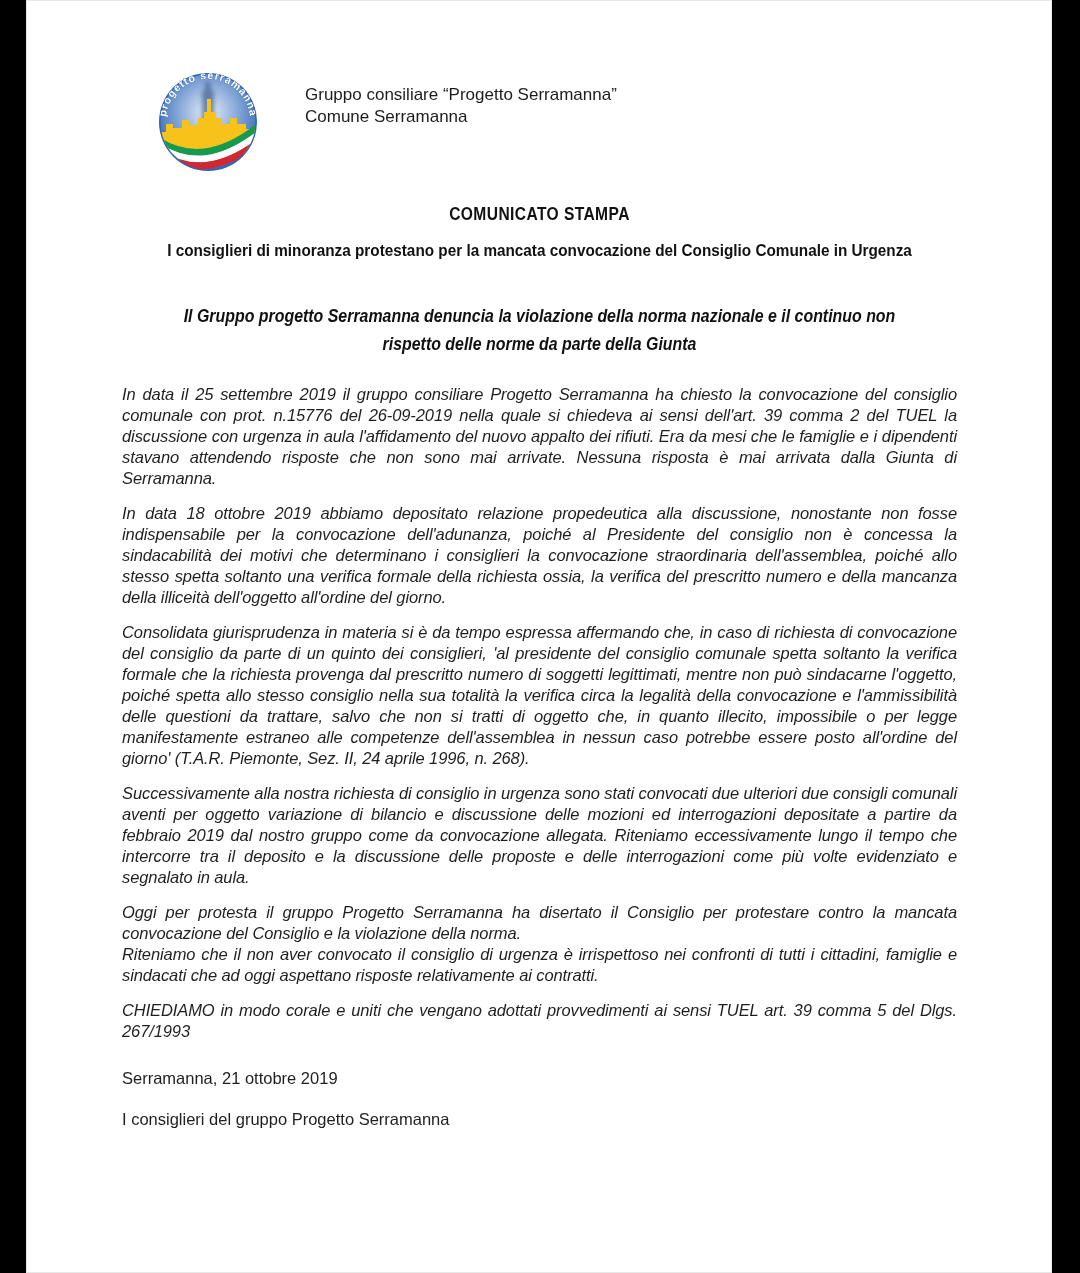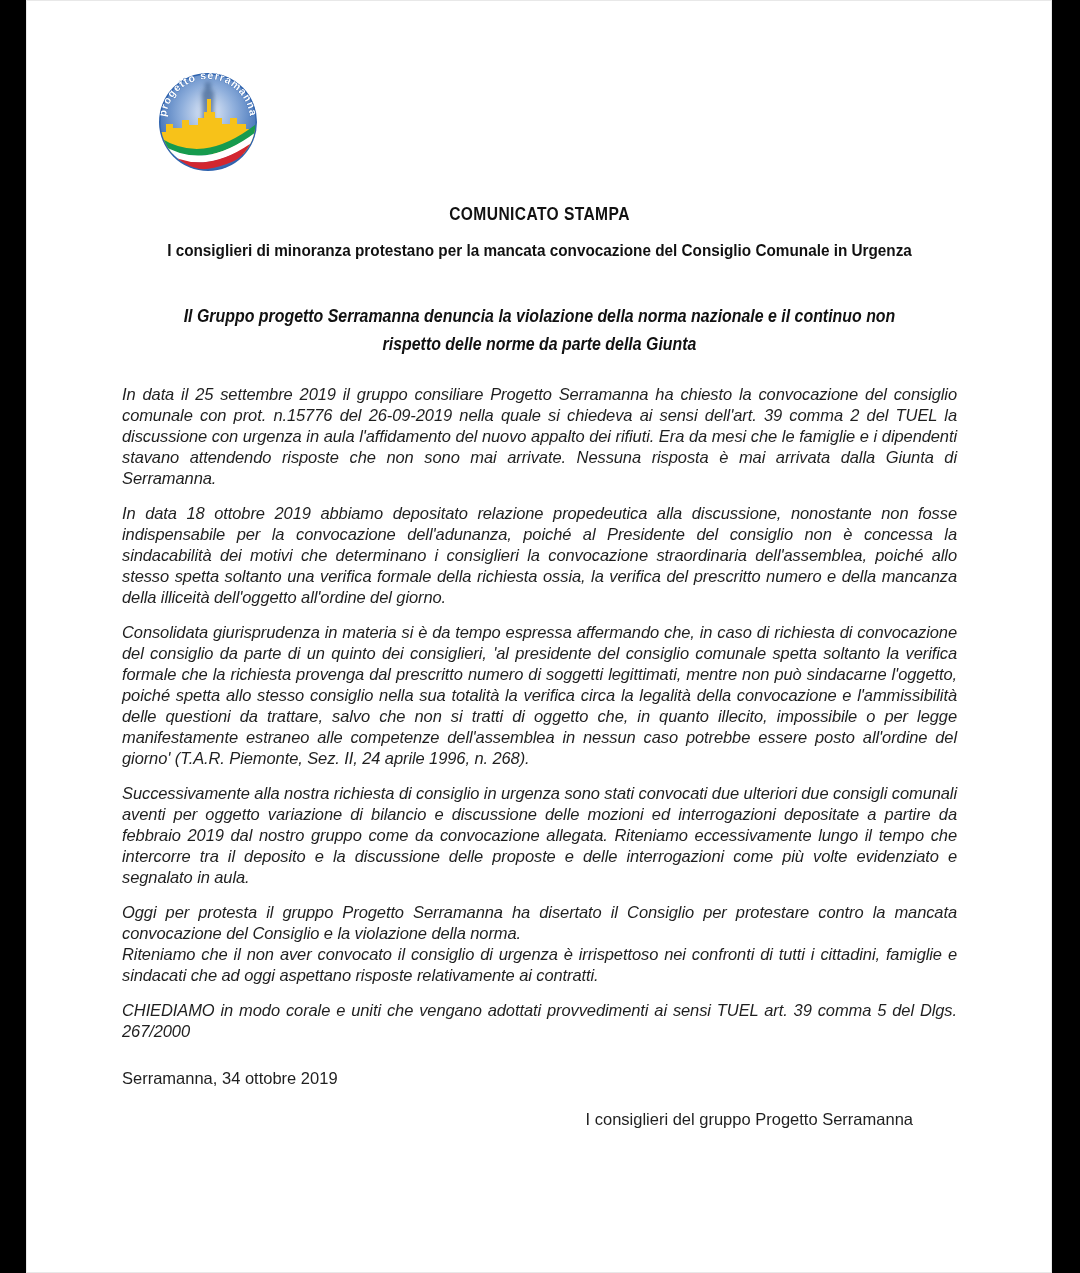--- a/index.html
+++ b/index.html
@@ -72,21 +72,21 @@
     font-style: italic;
   }
   .dateline {
     margin: 26px 0 0 0;
     font-size: 16.5px;
     line-height: 21px;
   }
   .signature {
     margin: 20px 0 0 0;
     padding-right: 44px;
-    text-align: right;
+    text-align: left;
     font-size: 16.5px;
     line-height: 21px;
   }
 </style>
 </head>
 <body>
 
 <div class="screen">
   <div class="side-bar left"></div>
 
@@ -120,36 +120,40 @@
               <path d="M-4,66 C28,88 62,86 104,52" stroke="#169b4e" stroke-width="7" fill="none"></path>
               <path d="M-2,73 C30,95 64,92 105,59" stroke="#ffffff" stroke-width="7" fill="none"></path>
               <path d="M0,80 C32,102 66,98 106,66" stroke="#d22730" stroke-width="7" fill="none"></path>
             </g>
             <path id="arcTxt" d="M 9.5,61 A 42.2,42.2 0 1 1 90.5,61" fill="none"></path>
             <text font-size="10.5" font-weight="bold" fill="#ffffff" letter-spacing="1" style="paint-order: stroke; stroke: #2f63ae; stroke-width: 0.6px;">
               <textPath href="#arcTxt" startOffset="50%" text-anchor="middle">progetto serramanna</textPath>
             </text>
           </svg>
         </div>
+        <div class="org">
+          <div>Gruppo consiliare “Progetto Serramanna”</div>
+          <div>Comune Serramanna</div>
+        </div>
       </div>
 
       <h1 class="title">COMUNICATO STAMPA</h1>
       <h2 class="subtitle">I consiglieri di minoranza protestano per la mancata convocazione del Consiglio Comunale in Urgenza</h2>
       <h3 class="lead">Il Gruppo progetto Serramanna denuncia la violazione della norma nazionale e il continuo non rispetto delle norme da parte della Giunta</h3>
 
       <div class="body-text">
         <p>In data il 25 settembre 2019 il gruppo consiliare Progetto Serramanna ha chiesto la convocazione del consiglio comunale con prot. n.15776 del 26-09-2019 nella quale si chiedeva ai sensi dell'art. 39 comma 2 del TUEL la discussione con urgenza in aula l'affidamento del nuovo appalto dei rifiuti. Era da mesi che le famiglie e i dipendenti stavano attendendo risposte che non sono mai arrivate. Nessuna risposta è mai arrivata dalla Giunta di Serramanna.</p>
         <p>In data 18 ottobre 2019 abbiamo depositato relazione propedeutica alla discussione, nonostante non fosse indispensabile per la convocazione dell'adunanza, poiché al Presidente del consiglio non è concessa la sindacabilità dei motivi che determinano i consiglieri la convocazione straordinaria dell'assemblea, poiché allo stesso spetta soltanto una verifica formale della richiesta ossia, la verifica del prescritto numero e della mancanza della illiceità dell'oggetto all'ordine del giorno.</p>
         <p>Consolidata giurisprudenza in materia si è da tempo espressa affermando che, in caso di richiesta di convocazione del consiglio da parte di un quinto dei consiglieri, 'al presidente del consiglio comunale spetta soltanto la verifica formale che la richiesta provenga dal prescritto numero di soggetti legittimati, mentre non può sindacarne l'oggetto, poiché spetta allo stesso consiglio nella sua totalità la verifica circa la legalità della convocazione e l'ammissibilità delle questioni da trattare, salvo che non si tratti di oggetto che, in quanto illecito, impossibile o per legge manifestamente estraneo alle competenze dell'assemblea in nessun caso potrebbe essere posto all'ordine del giorno' (T.A.R. Piemonte, Sez. II, 24 aprile 1996, n. 268).</p>
         <p>Successivamente alla nostra richiesta di consiglio in urgenza sono stati convocati due ulteriori due consigli comunali aventi per oggetto variazione di bilancio e discussione delle mozioni ed interrogazioni depositate a partire da febbraio 2019 dal nostro gruppo come da convocazione allegata. Riteniamo eccessivamente lungo il tempo che intercorre tra il deposito e la discussione delle proposte e delle interrogazioni come più volte evidenziato e segnalato in aula.</p>
         <p>Oggi per protesta il gruppo Progetto Serramanna ha disertato il Consiglio per protestare contro la mancata convocazione del Consiglio e la violazione della norma.
 Riteniamo che il non aver convocato il consiglio di urgenza è irrispettoso nei confronti di tutti i cittadini, famiglie e sindacati che ad oggi aspettano risposte relativamente ai contratti.</p>
-        <p>CHIEDIAMO in modo corale e uniti che vengano adottati provvedimenti ai sensi TUEL art. 39 comma 5 del Dlgs. 267/2000</p>
+        <p>CHIEDIAMO in modo corale e uniti che vengano adottati provvedimenti ai sensi TUEL art. 39 comma 5 del Dlgs. 267/1993</p>
       </div>
 
-      <p class="dateline">Serramanna, 34 ottobre 2019</p>
+      <p class="dateline">Serramanna, 21 ottobre 2019</p>
       <p class="signature">I consiglieri del gruppo Progetto Serramanna</p>
 
     </div>
   </div>
 
   <div class="side-bar right"></div>
 </div>
 
 </body></html>

